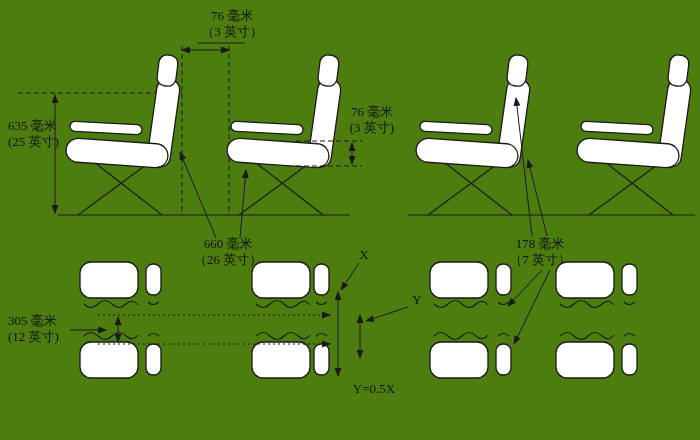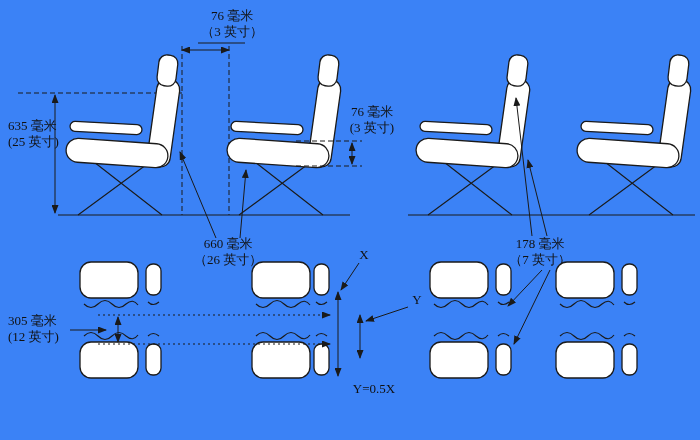--- a/index.html
+++ b/index.html
@@ -1,16 +1,16 @@
 <!DOCTYPE html>
 <html><head>
 <meta charset="utf-8">
 <style>
   html,body{margin:0;padding:0;background:#ffffff;}
-  .canvas{width:700px;height:440px;background:#3b82f6;position:relative;overflow:hidden;}
+  .canvas{width:700px;height:440px;background:#4d7c0f;position:relative;overflow:hidden;}
   svg{display:block;}
   text{font-family:"Liberation Serif","DejaVu Serif",serif;font-size:13px;fill:#111111;}
   .t-mid{text-anchor:middle;}
   .shape{fill:#ffffff;stroke:#1a1a1a;stroke-width:1.3;}
   .line{fill:none;stroke:#1a1a1a;stroke-width:1.1;}
   .dim{fill:none;stroke:#1a1a1a;stroke-width:1;}
   .dash{stroke-dasharray:5 3;}
   .dot{stroke-dasharray:2 3;}
 </style>
 </head>

